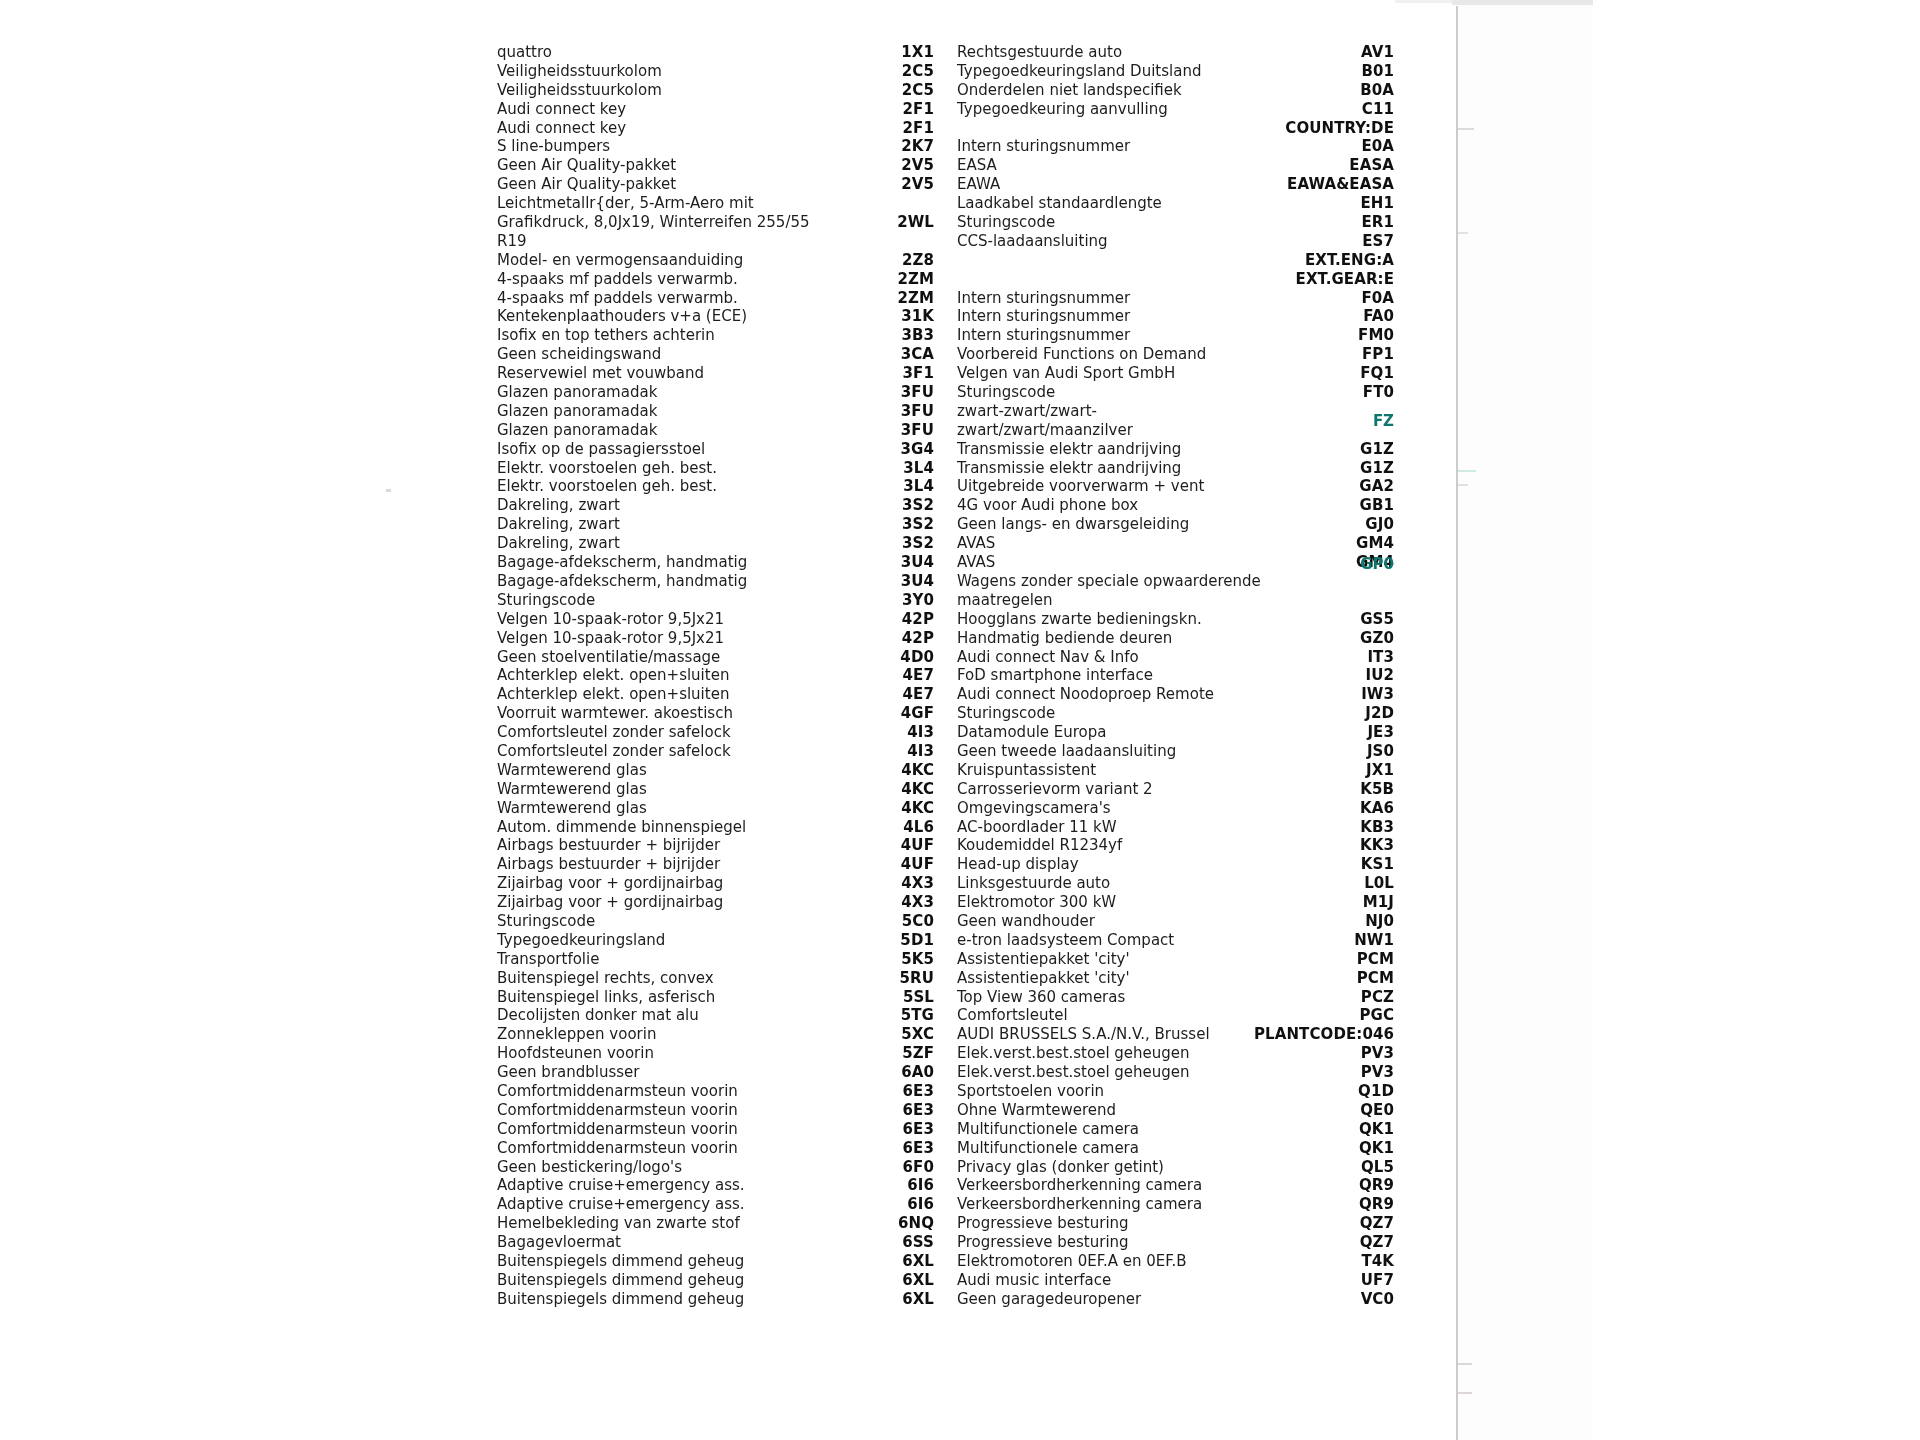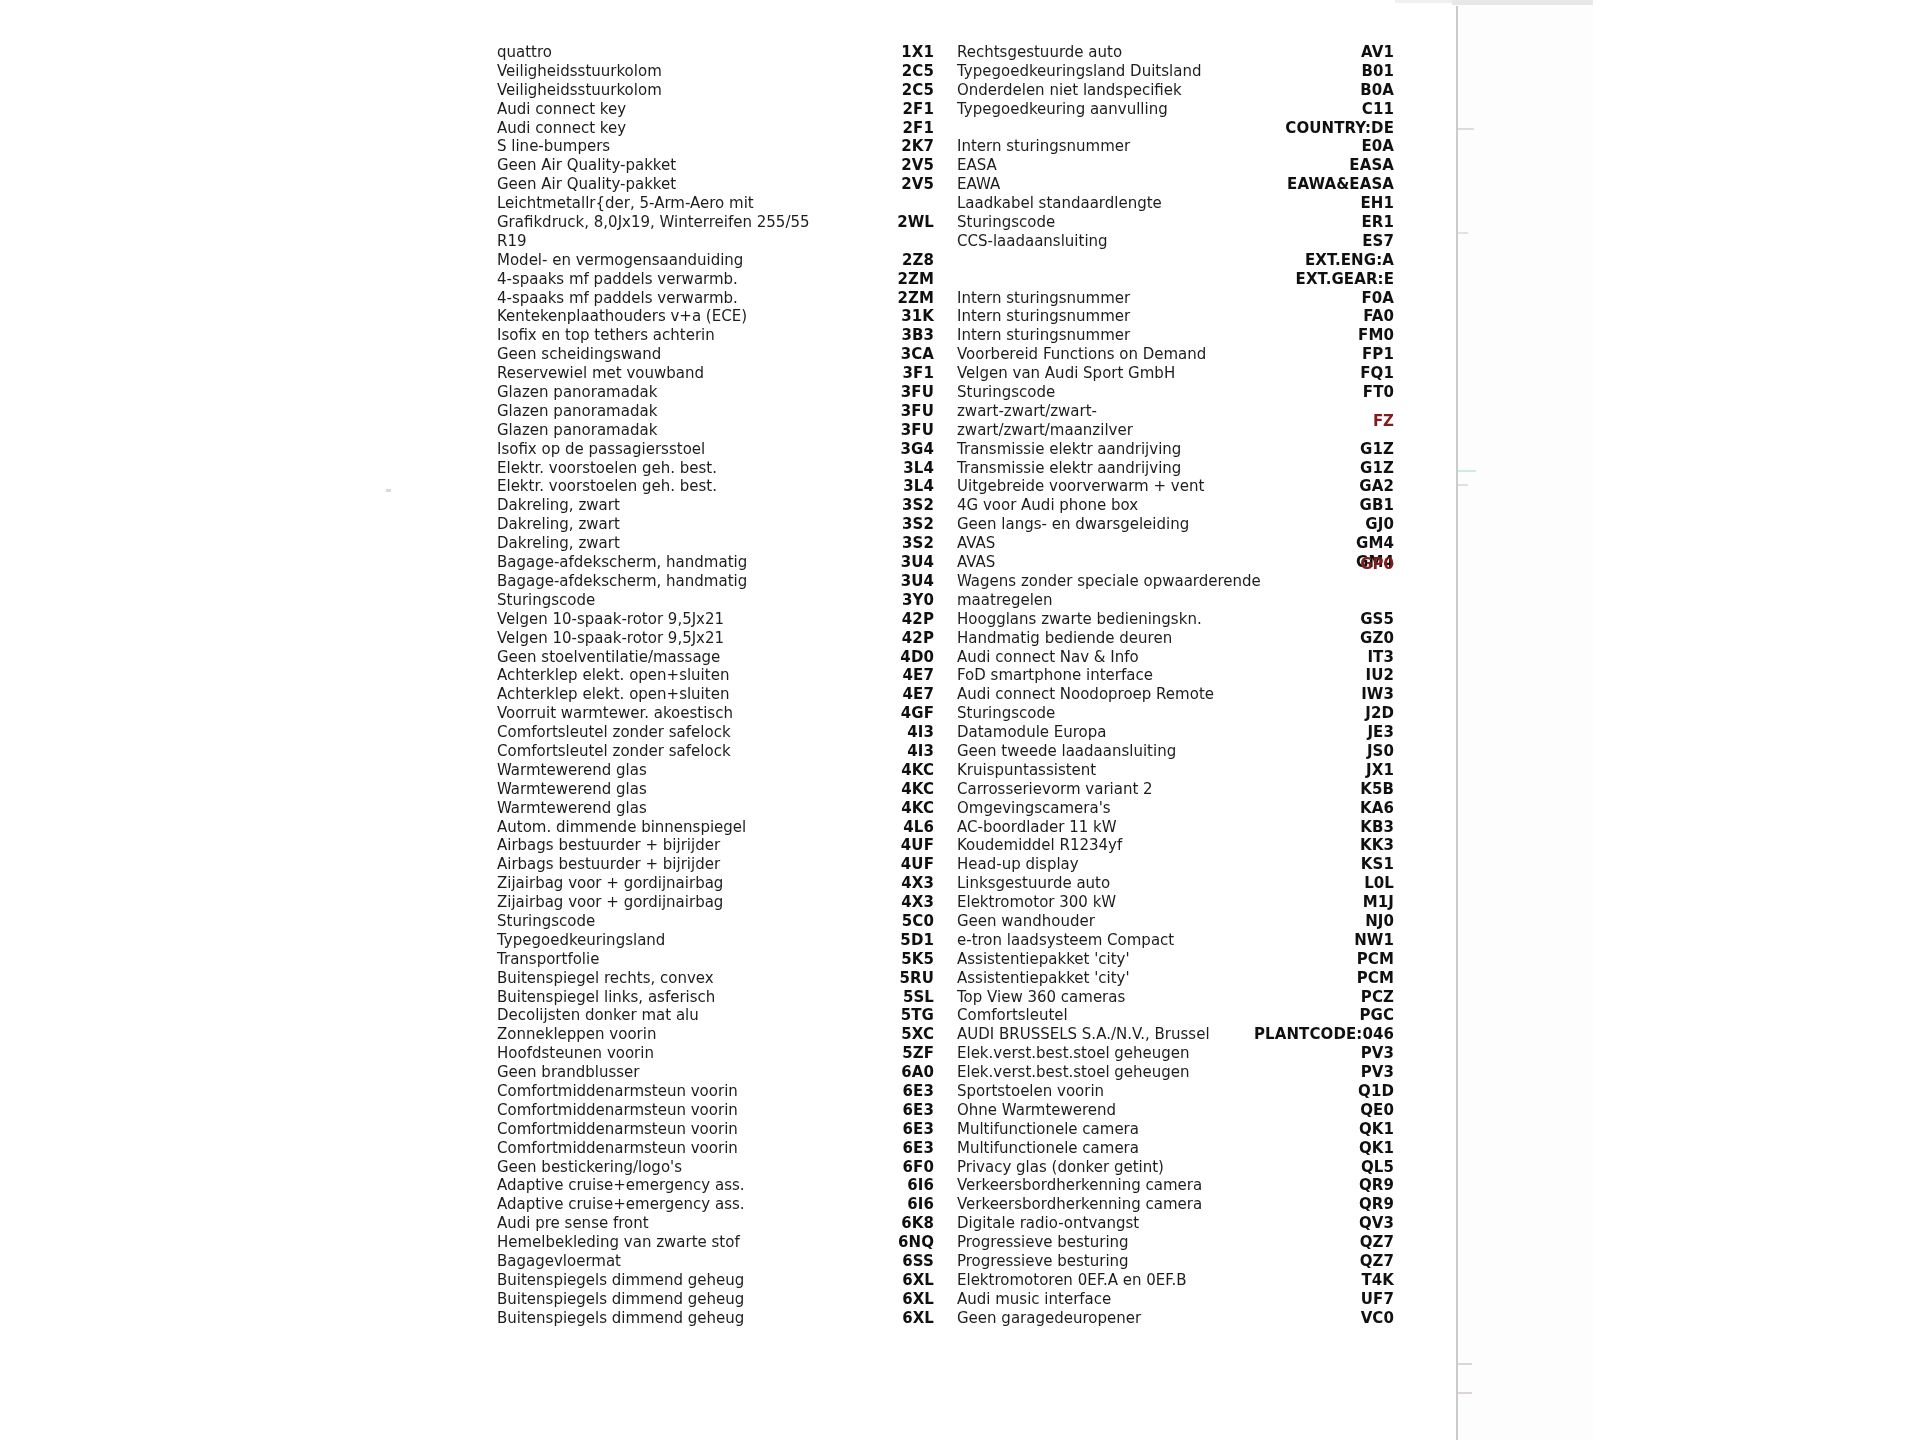--- a/index.html
+++ b/index.html
@@ -65,21 +65,21 @@
   }
   .span-code {
     position: absolute;
     right: 0;
     width: 150px;
     height: 18.9px;
     line-height: 18.9px;
     text-align: right;
     font-weight: 700;
     font-size: 15px;
-    color: #7f1d1d;
+    color: #0f766e;
     white-space: nowrap;
   }
 </style>
 </head>
 <body>
 
 <div class="canvas">
   <div class="right-margin"></div>
   <div class="edge-line"></div>
   <div class="top-strip"></div>
@@ -522,27 +522,20 @@
         <span class="cell code">QR9</span>
       </div>
       <div class="row">
         <span class="cell">Adaptive cruise+emergency ass.</span>
         <span class="cell code">6I6</span>
         <span class="cell"></span>
         <span class="cell">Verkeersbordherkenning camera</span>
         <span class="cell code">QR9</span>
       </div>
       <div class="row">
-        <span class="cell">Audi pre sense front</span>
-        <span class="cell code">6K8</span>
-        <span class="cell"></span>
-        <span class="cell">Digitale radio-ontvangst</span>
-        <span class="cell code">QV3</span>
-      </div>
-      <div class="row">
         <span class="cell">Hemelbekleding van zwarte stof</span>
         <span class="cell code">6NQ</span>
         <span class="cell"></span>
         <span class="cell">Progressieve besturing</span>
         <span class="cell code">QZ7</span>
       </div>
       <div class="row">
         <span class="cell">Bagagevloermat</span>
         <span class="cell code">6SS</span>
         <span class="cell"></span>

